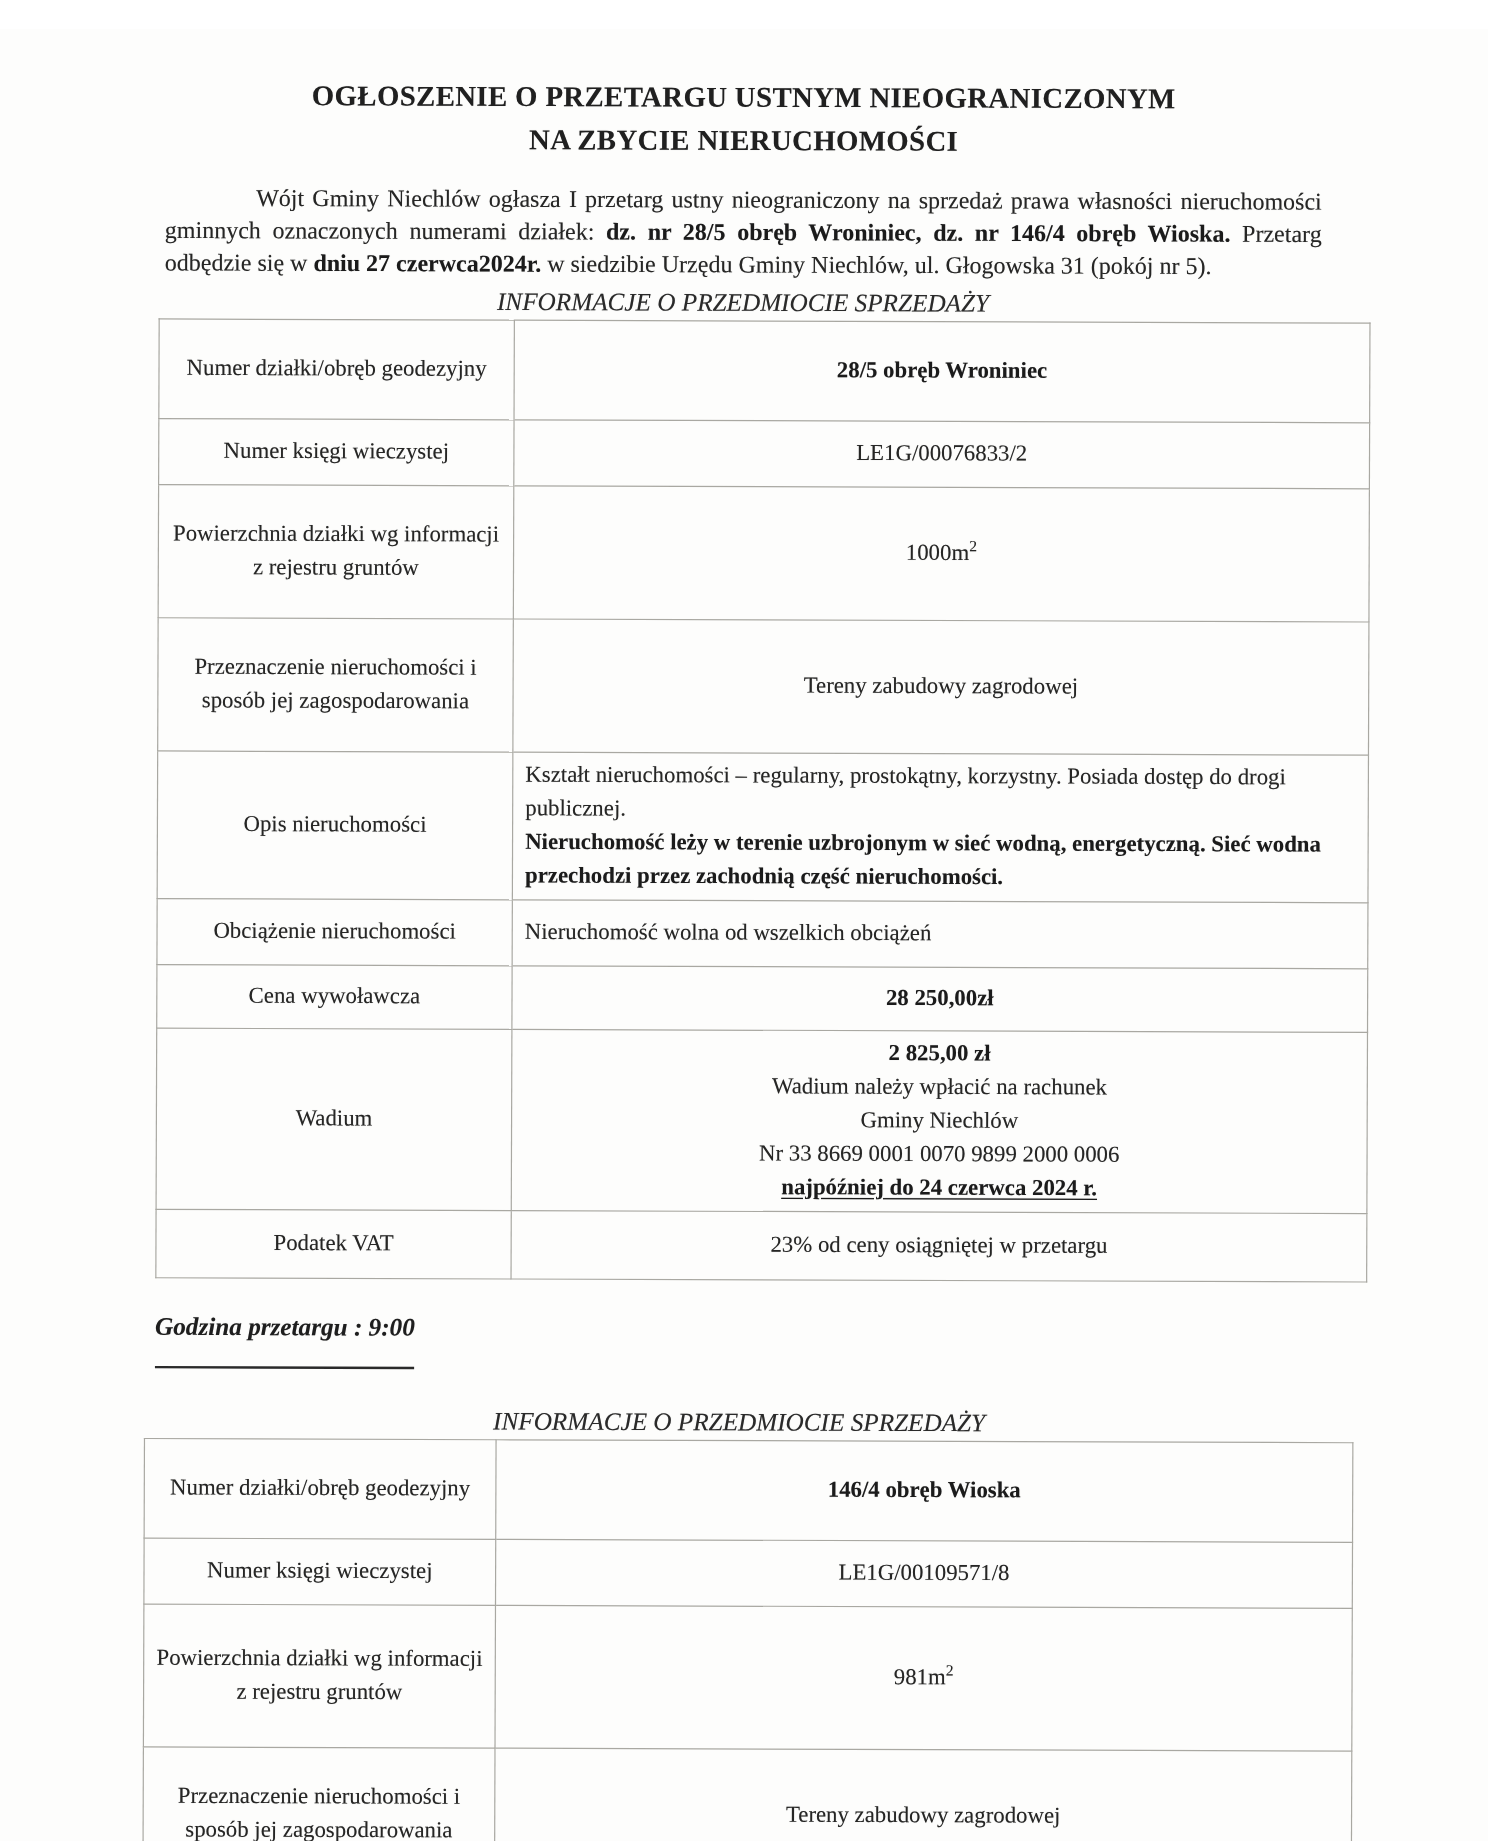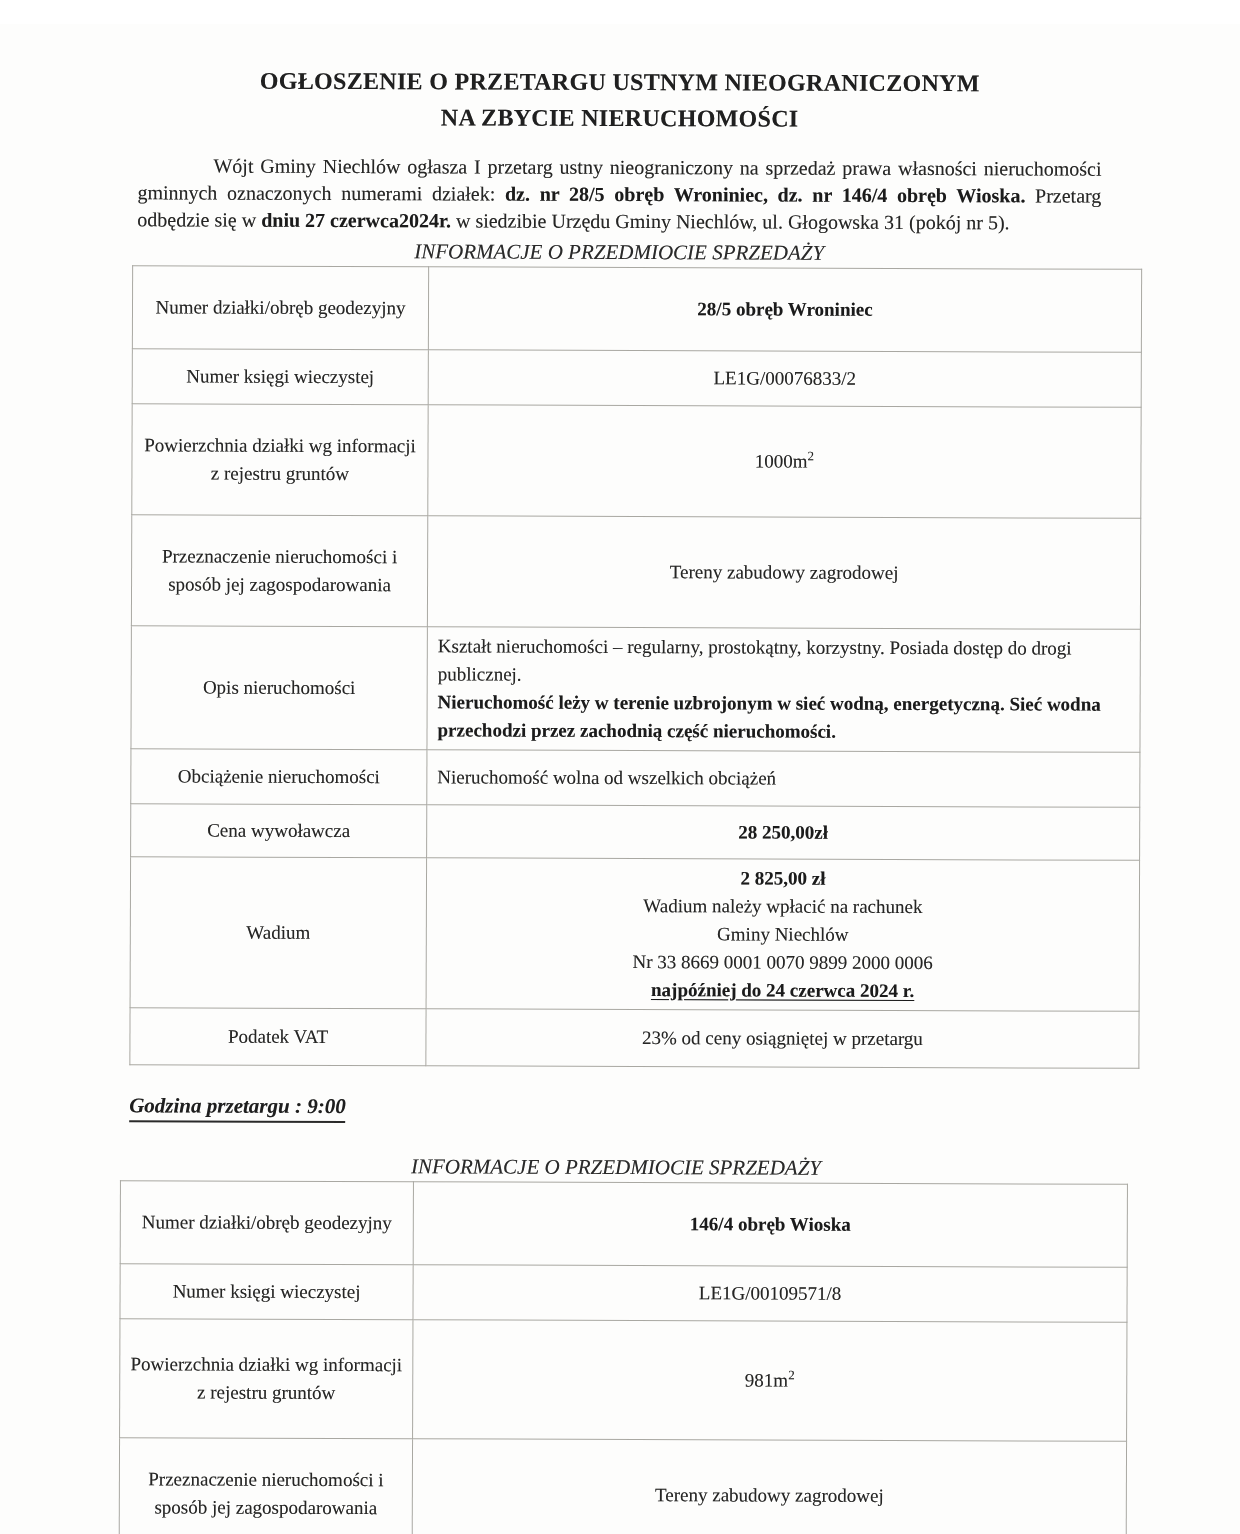--- a/index.html
+++ b/index.html
@@ -89,21 +89,21 @@
   .auction-time {
     margin: 28px 0 0 133px;
     font-size: 21px;
     font-weight: bold;
     font-style: italic;
     display: block;
   }
   .auction-time span {
     display: inline-block;
     border-bottom: 2px solid #2a2a2a;
-    padding-bottom: 2px;
+    padding-bottom: 20px;
     color: #1e1e1e;
   }
   .gap-above-heading2 { margin-top: 30px; }
   .desc-block p { margin: 0; }
 </style>
 </head>
 <body>
 
 <div class="page">
   <div class="scan">

